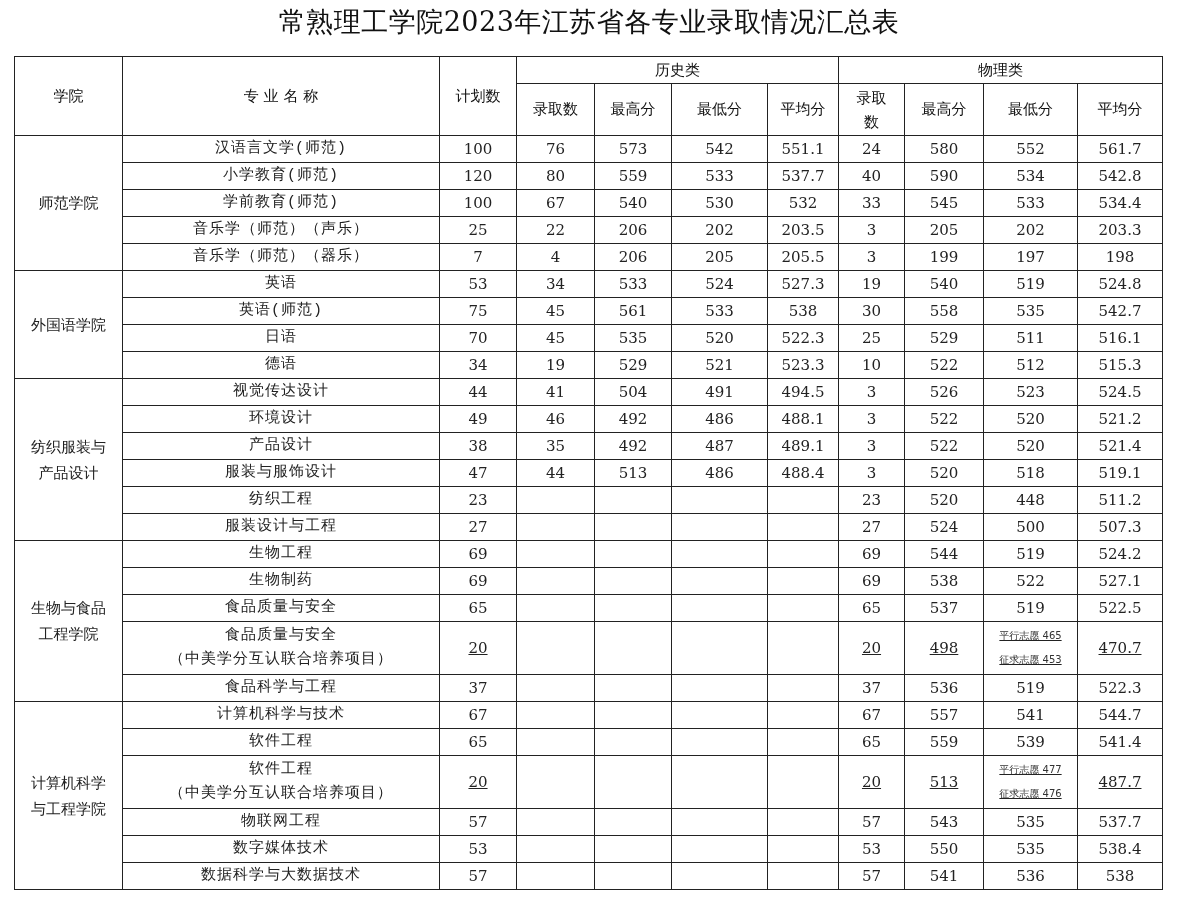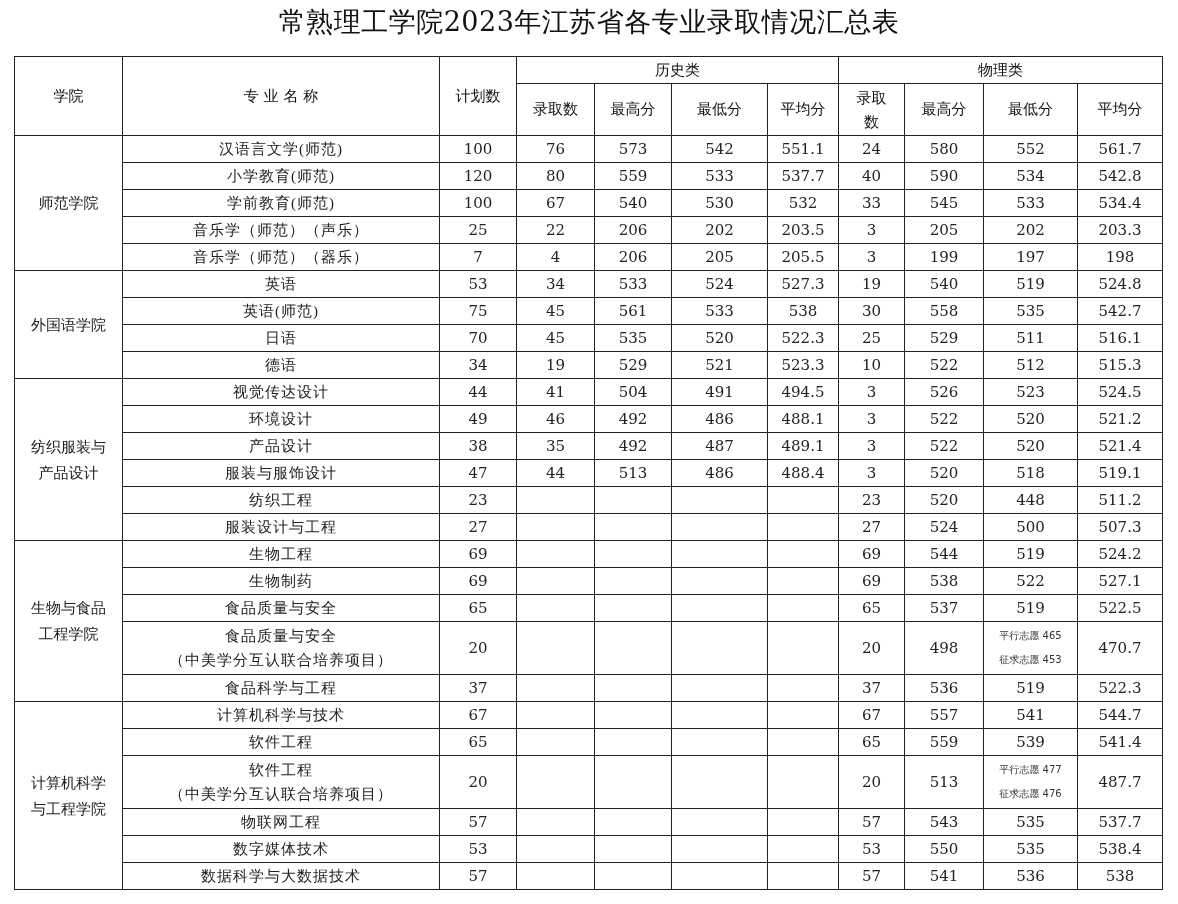--- a/index.html
+++ b/index.html
@@ -7,24 +7,24 @@
          font-family: "DejaVu Serif", "Liberation Serif", serif; color: #111; }
   .title { position: absolute; left: 0; top: 4px; width: 1178px; text-align: center;
            font-size: 27px; letter-spacing: 0.5px; line-height: 36px; color: #111; }
   table.main { position: absolute; left: 14px; top: 56px; border-collapse: collapse;
                table-layout: fixed; width: 1148px; }
   table.main td, table.main th { border: 1.5px solid #222; text-align: center; vertical-align: middle;
                padding: 0; overflow: hidden; font-weight: normal; }
   table.main th { font-family: "DejaVu Sans", "Liberation Sans", sans-serif; font-size: 15px; color: #111; }
   table.main td { font-size: 15px; height: 26px; line-height: 26px; color: #222; }
   td.college { font-family: Liberation Serif, serif; font-size: 15px; line-height: 26px; }
-  td.major { font-family: Liberation Serif, serif; font-size: 15px; letter-spacing: 1px; }
+  td.major { font-family: Liberation Mono, monospace; font-size: 15px; letter-spacing: 1px; }
   td.major.two { line-height: 24px; height: 52px; }
   td.num { font-family: "DejaVu Serif", "Liberation Serif", serif; font-size: 15px; }
-  td.tall { height: 52px; }
+  td.tall { height: 52px; text-decoration: underline; }
   .sub { font-family: "DejaVu Sans", "Liberation Sans", sans-serif; font-size: 10px;
          line-height: 24px; display: block; color: #333; }
   .hdr-group { height: 27px; }
   .hdr-sub { height: 52px; }
   .blk { display: block; text-align: center; }
 </style>
 </head>
 <body>
 
 <div class="title">常熟理工学院2023年江苏省各专业录取情况汇总表</div>

